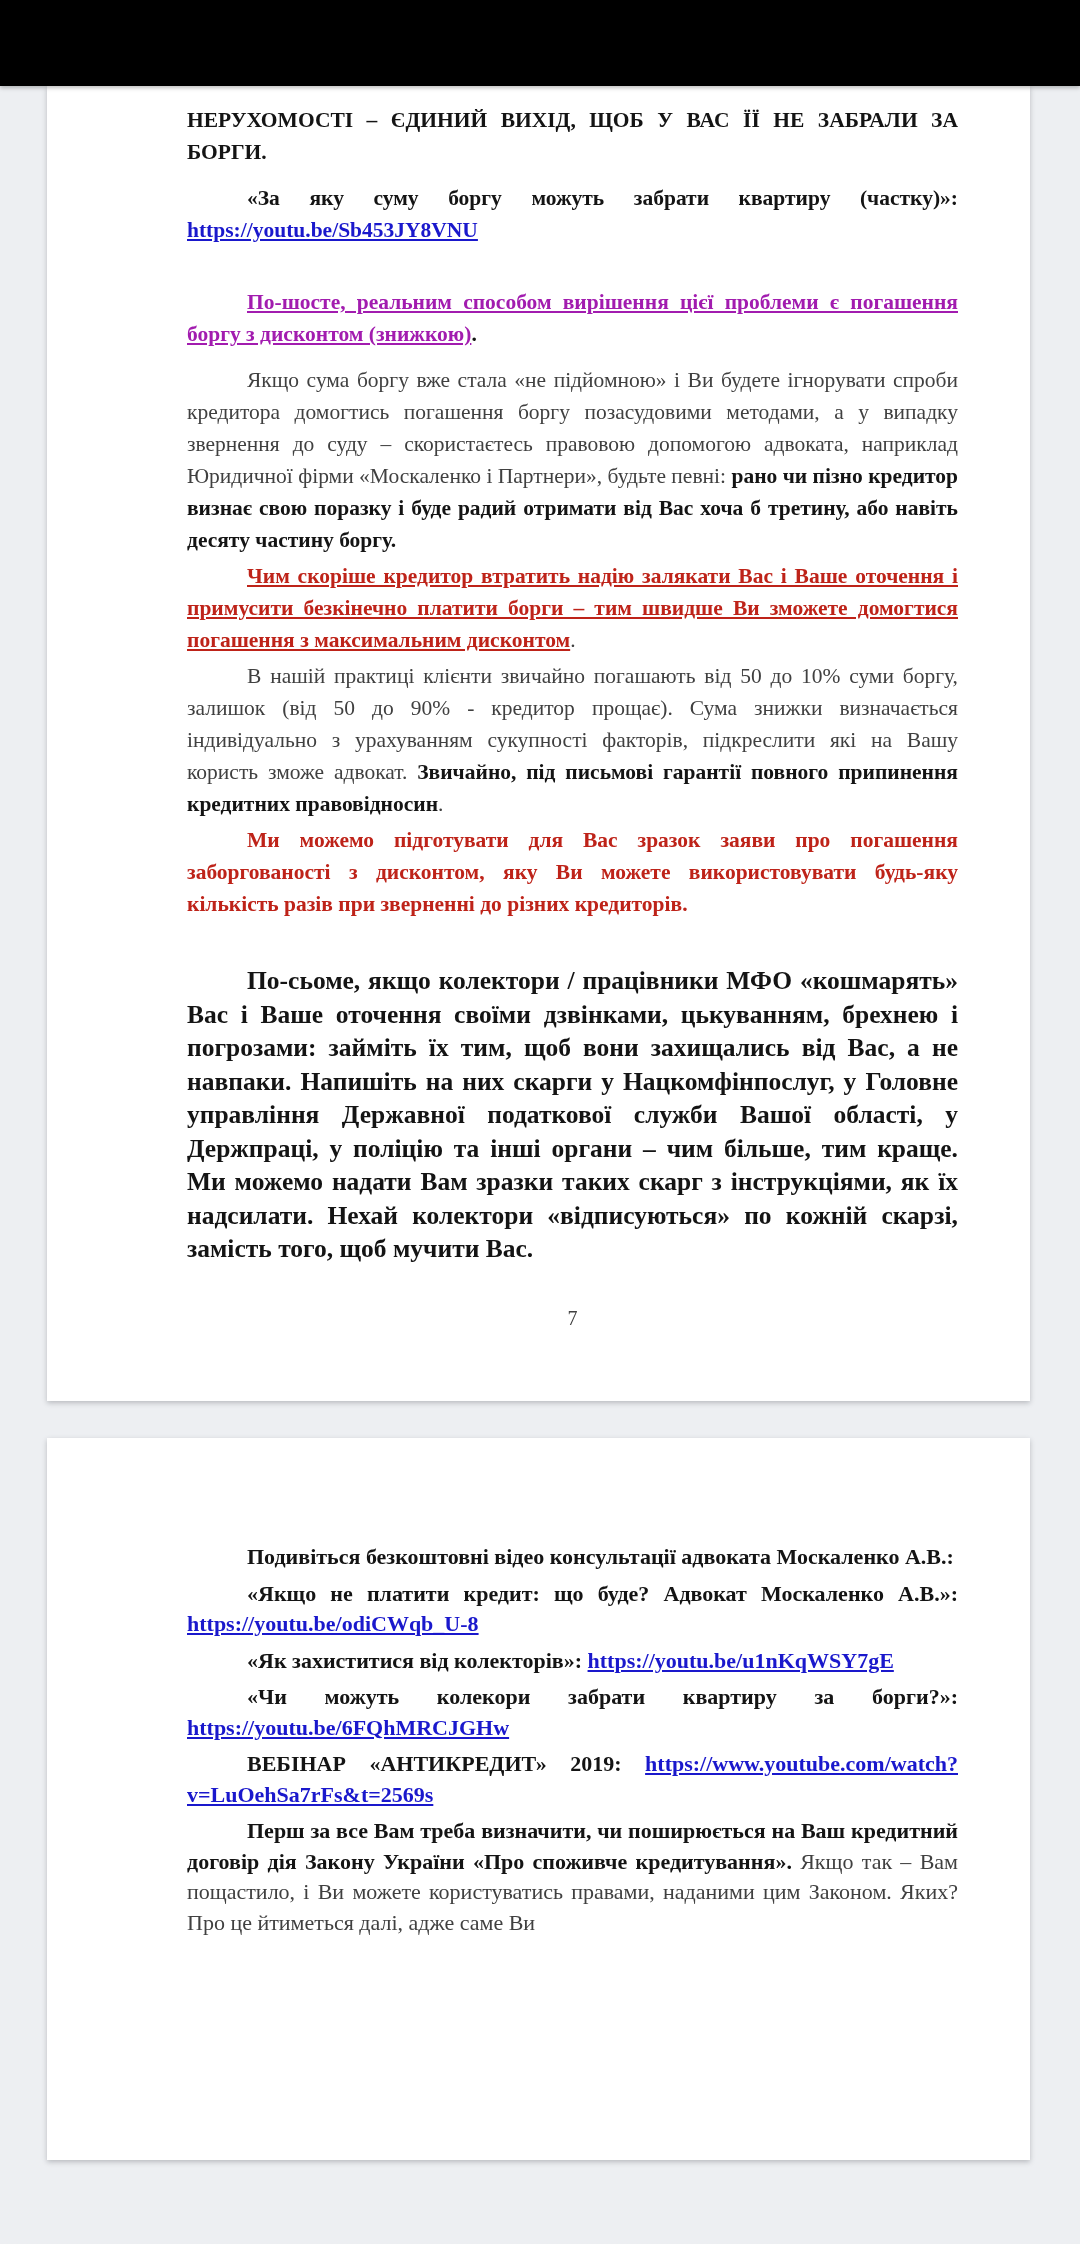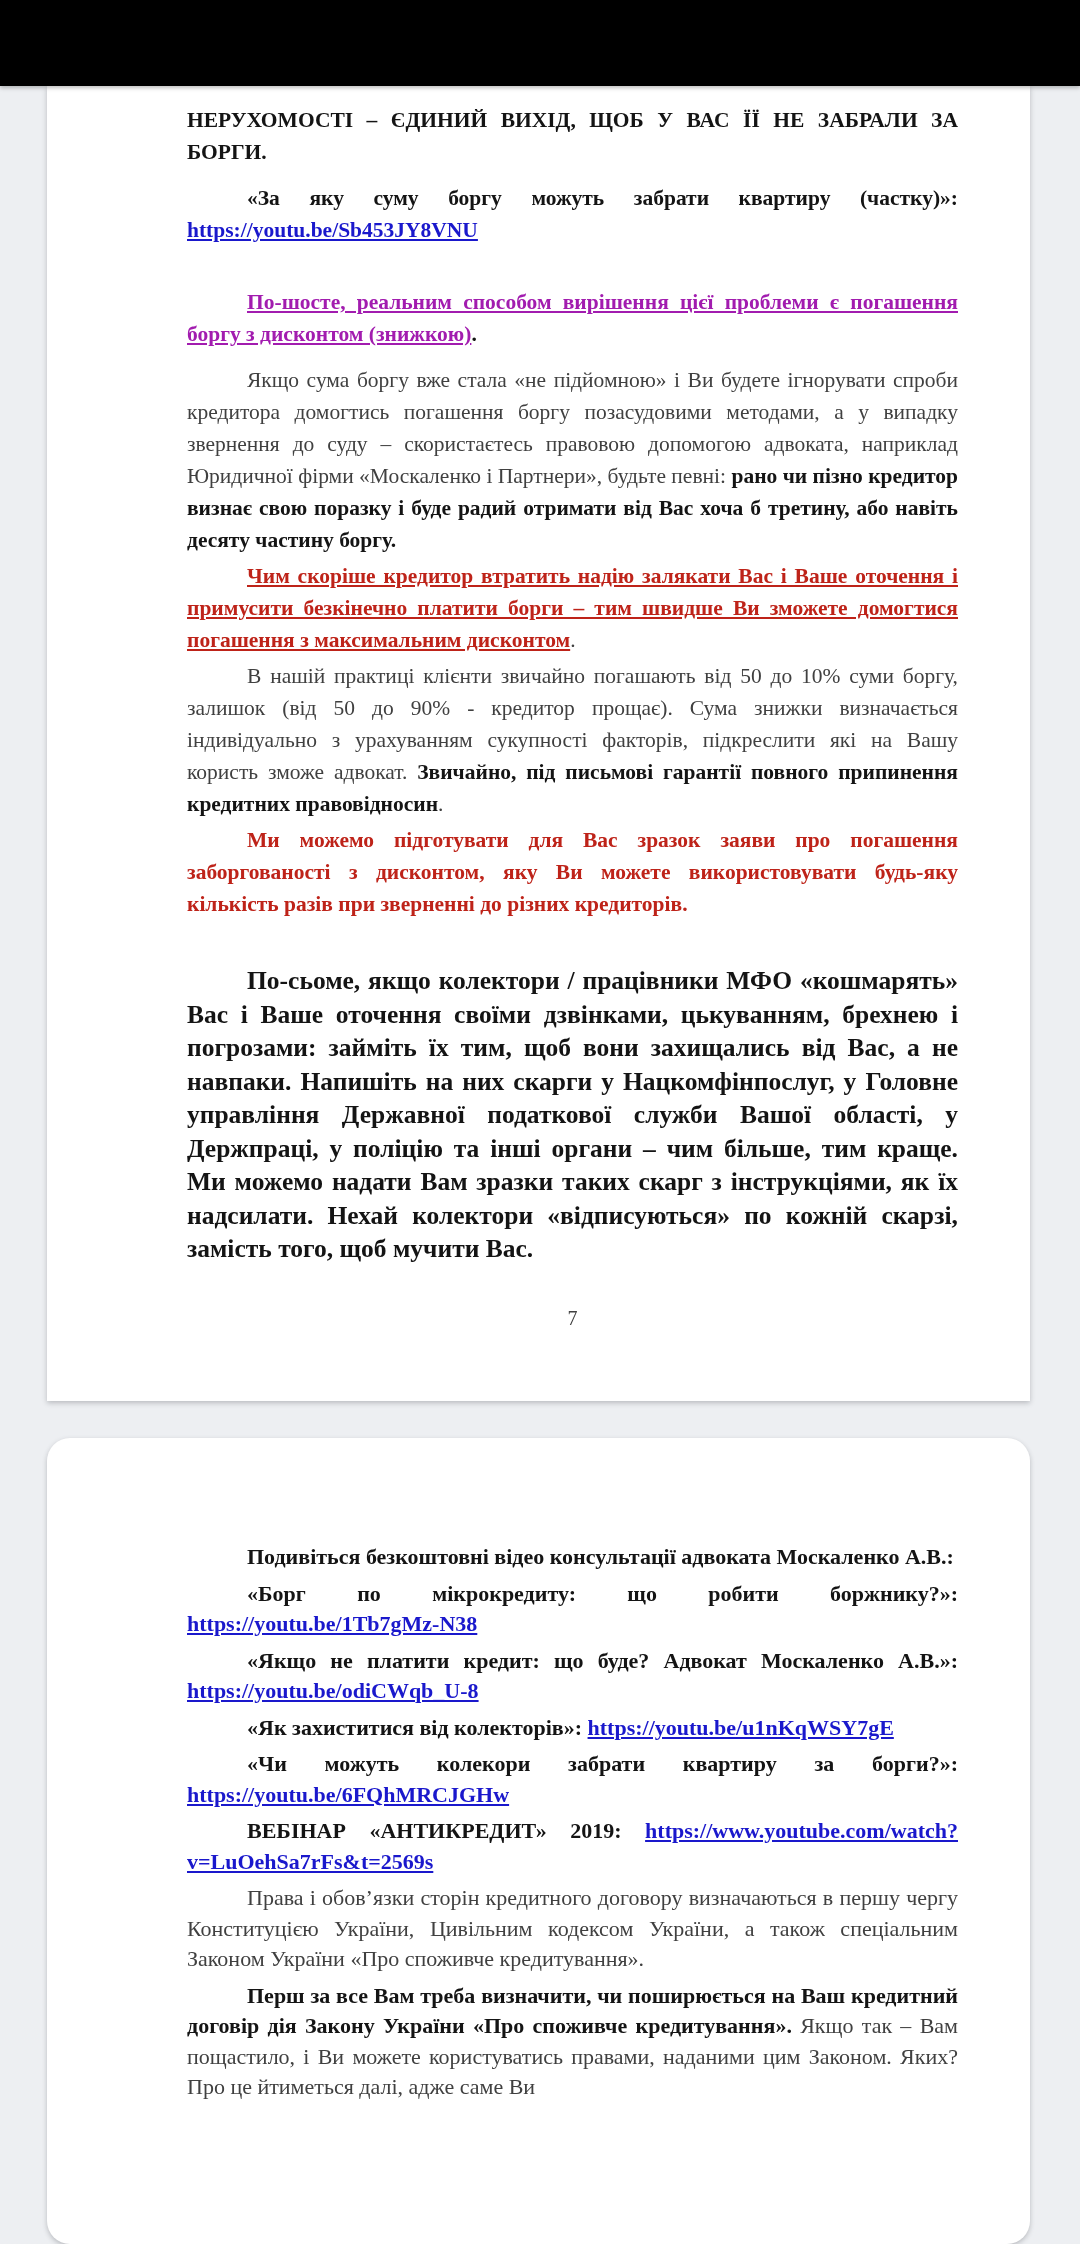--- a/index.html
+++ b/index.html
@@ -1,21 +1,21 @@
 <!DOCTYPE html>
 <html><head>
 <meta charset="utf-8">
 <style>
   html,body{margin:0;padding:0;background:#edeff2;font-family:"Liberation Serif","DejaVu Serif",serif;}
   body{width:1080px;height:2244px;overflow:hidden;position:relative;}
   .topbar{position:absolute;top:0;left:0;width:1080px;height:86px;background:#000;box-shadow:0 2px 4px rgba(0,0,0,.25);z-index:3;}
   .canvas{position:absolute;top:86px;left:0;width:1080px;height:2158px;background:#edeff2;}
   .page{position:absolute;left:47px;width:983px;background:#fff;box-shadow:0 2px 5px rgba(50,55,60,.28);}
   .page-1{top:0;height:1315px;}
-  .page-2{top:1352px;height:806px;border-radius:23px;}
+  .page-2{top:1352px;height:722px;}
   .content{box-sizing:border-box;height:100%;overflow:hidden;padding:18px 72px 0 140px;}
   .page-2 .content{padding-top:104px;}
 
   p{margin:0 0 4px 0;font-size:21.5px;line-height:32px;text-align:justify;color:#141414;}
   .ind{text-indent:60px;}
   .mb10{margin-bottom:10px;}
   .mb14{margin-bottom:14px;}
   .gt30{margin-top:44px;}
   .gt40{margin-top:40px;}
   .big{font-size:25.5px;line-height:33.5px;}
@@ -45,22 +45,20 @@
         <p class="p ind"><span class="seg-ru">Чим скоріше кредитор втратить надію залякати Вас і Ваше оточення і примусити безкінечно платити борги – тим швидше Ви зможете домогтися погашення з максимальним дисконтом</span><span class="seg-n">.</span></p>
         <p class="p ind"><span class="seg-n">В нашій практиці клієнти звичайно погашають від 50 до 10% суми боргу, залишок (від 50 до 90% - кредитор прощає). Сума знижки визначається індивідуально з урахуванням сукупності факторів, підкреслити які на Вашу користь зможе адвокат. </span><span class="seg-b">Звичайно, під письмові гарантії повного припинення кредитних правовідносин</span><span class="seg-n">.</span></p>
         <p class="p ind"><span class="seg-r">Ми можемо підготувати для Вас зразок заяви про погашення заборгованості з дисконтом, яку Ви можете використовувати будь-яку кількість разів при зверненні до різних кредиторів.</span></p>
         <p class="p ind big gt30"><span class="seg-b">По-сьоме, якщо колектори / працівники МФО «кошмарять» Вас і Ваше оточення своїми дзвінками, цькуванням, брехнею і погрозами: займіть їх тим, щоб вони захищались від Вас, а не навпаки. Напишіть на них скарги у Нацкомфінпослуг, у Головне управління Державної податкової служби Вашої області, у Держпраці, у поліцію та інші органи – чим більше, тим краще. Ми можемо надати Вам зразки таких скарг з інструкціями, як їх надсилати. Нехай колектори «відписуються» по кожній скарзі, замість того, щоб мучити Вас.</span></p>
         <p class="p pagenum"><span class="seg-n">7</span></p>
       </div>
   </div>
   <div class="page page-2">
     <div class="content">
         <p class="p ind"><span class="seg-b">Подивіться безкоштовні відео консультації адвоката Москаленко А.В.:</span></p>
-        <p class="p ind"><span class="seg-b">«Борг по мікрокредиту: що робити боржнику?»: </span><a class="lnk">https://youtu.be/1Tb7gMz-N38</a></p>
         <p class="p ind"><span class="seg-b">«Якщо не платити кредит: що буде? Адвокат Москаленко А.В.»: </span><a class="lnk">https://youtu.be/odiCWqb_U-8</a></p>
         <p class="p ind"><span class="seg-b">«Як захиститися від колекторів»: </span><a class="lnk">https://youtu.be/u1nKqWSY7gE</a></p>
         <p class="p ind"><span class="seg-b">«Чи можуть колекори забрати квартиру за борги?»: </span><a class="lnk">https://youtu.be/6FQhMRCJGHw</a></p>
         <p class="p ind"><span class="seg-b">ВЕБІНАР «АНТИКРЕДИТ» 2019: </span><a class="lnk">https://www.youtube.com/watch?v=LuOehSa7rFs&amp;t=2569s</a></p>
-        <p class="p ind"><span class="seg-n">Права і обов’язки сторін кредитного договору визначаються в першу чергу Конституцією України, Цивільним кодексом України, а також спеціальним Законом України «Про споживче кредитування».</span></p>
         <p class="p ind"><span class="seg-b">Перш за все Вам треба визначити, чи поширюється на Ваш кредитний договір дія Закону України «Про споживче кредитування». </span><span class="seg-n">Якщо так – Вам пощастило, і Ви можете користуватись правами, наданими цим Законом. Яких? Про це йтиметься далі, адже саме Ви</span></p>
       </div>
   </div>
 </div>
 
 </body></html>

